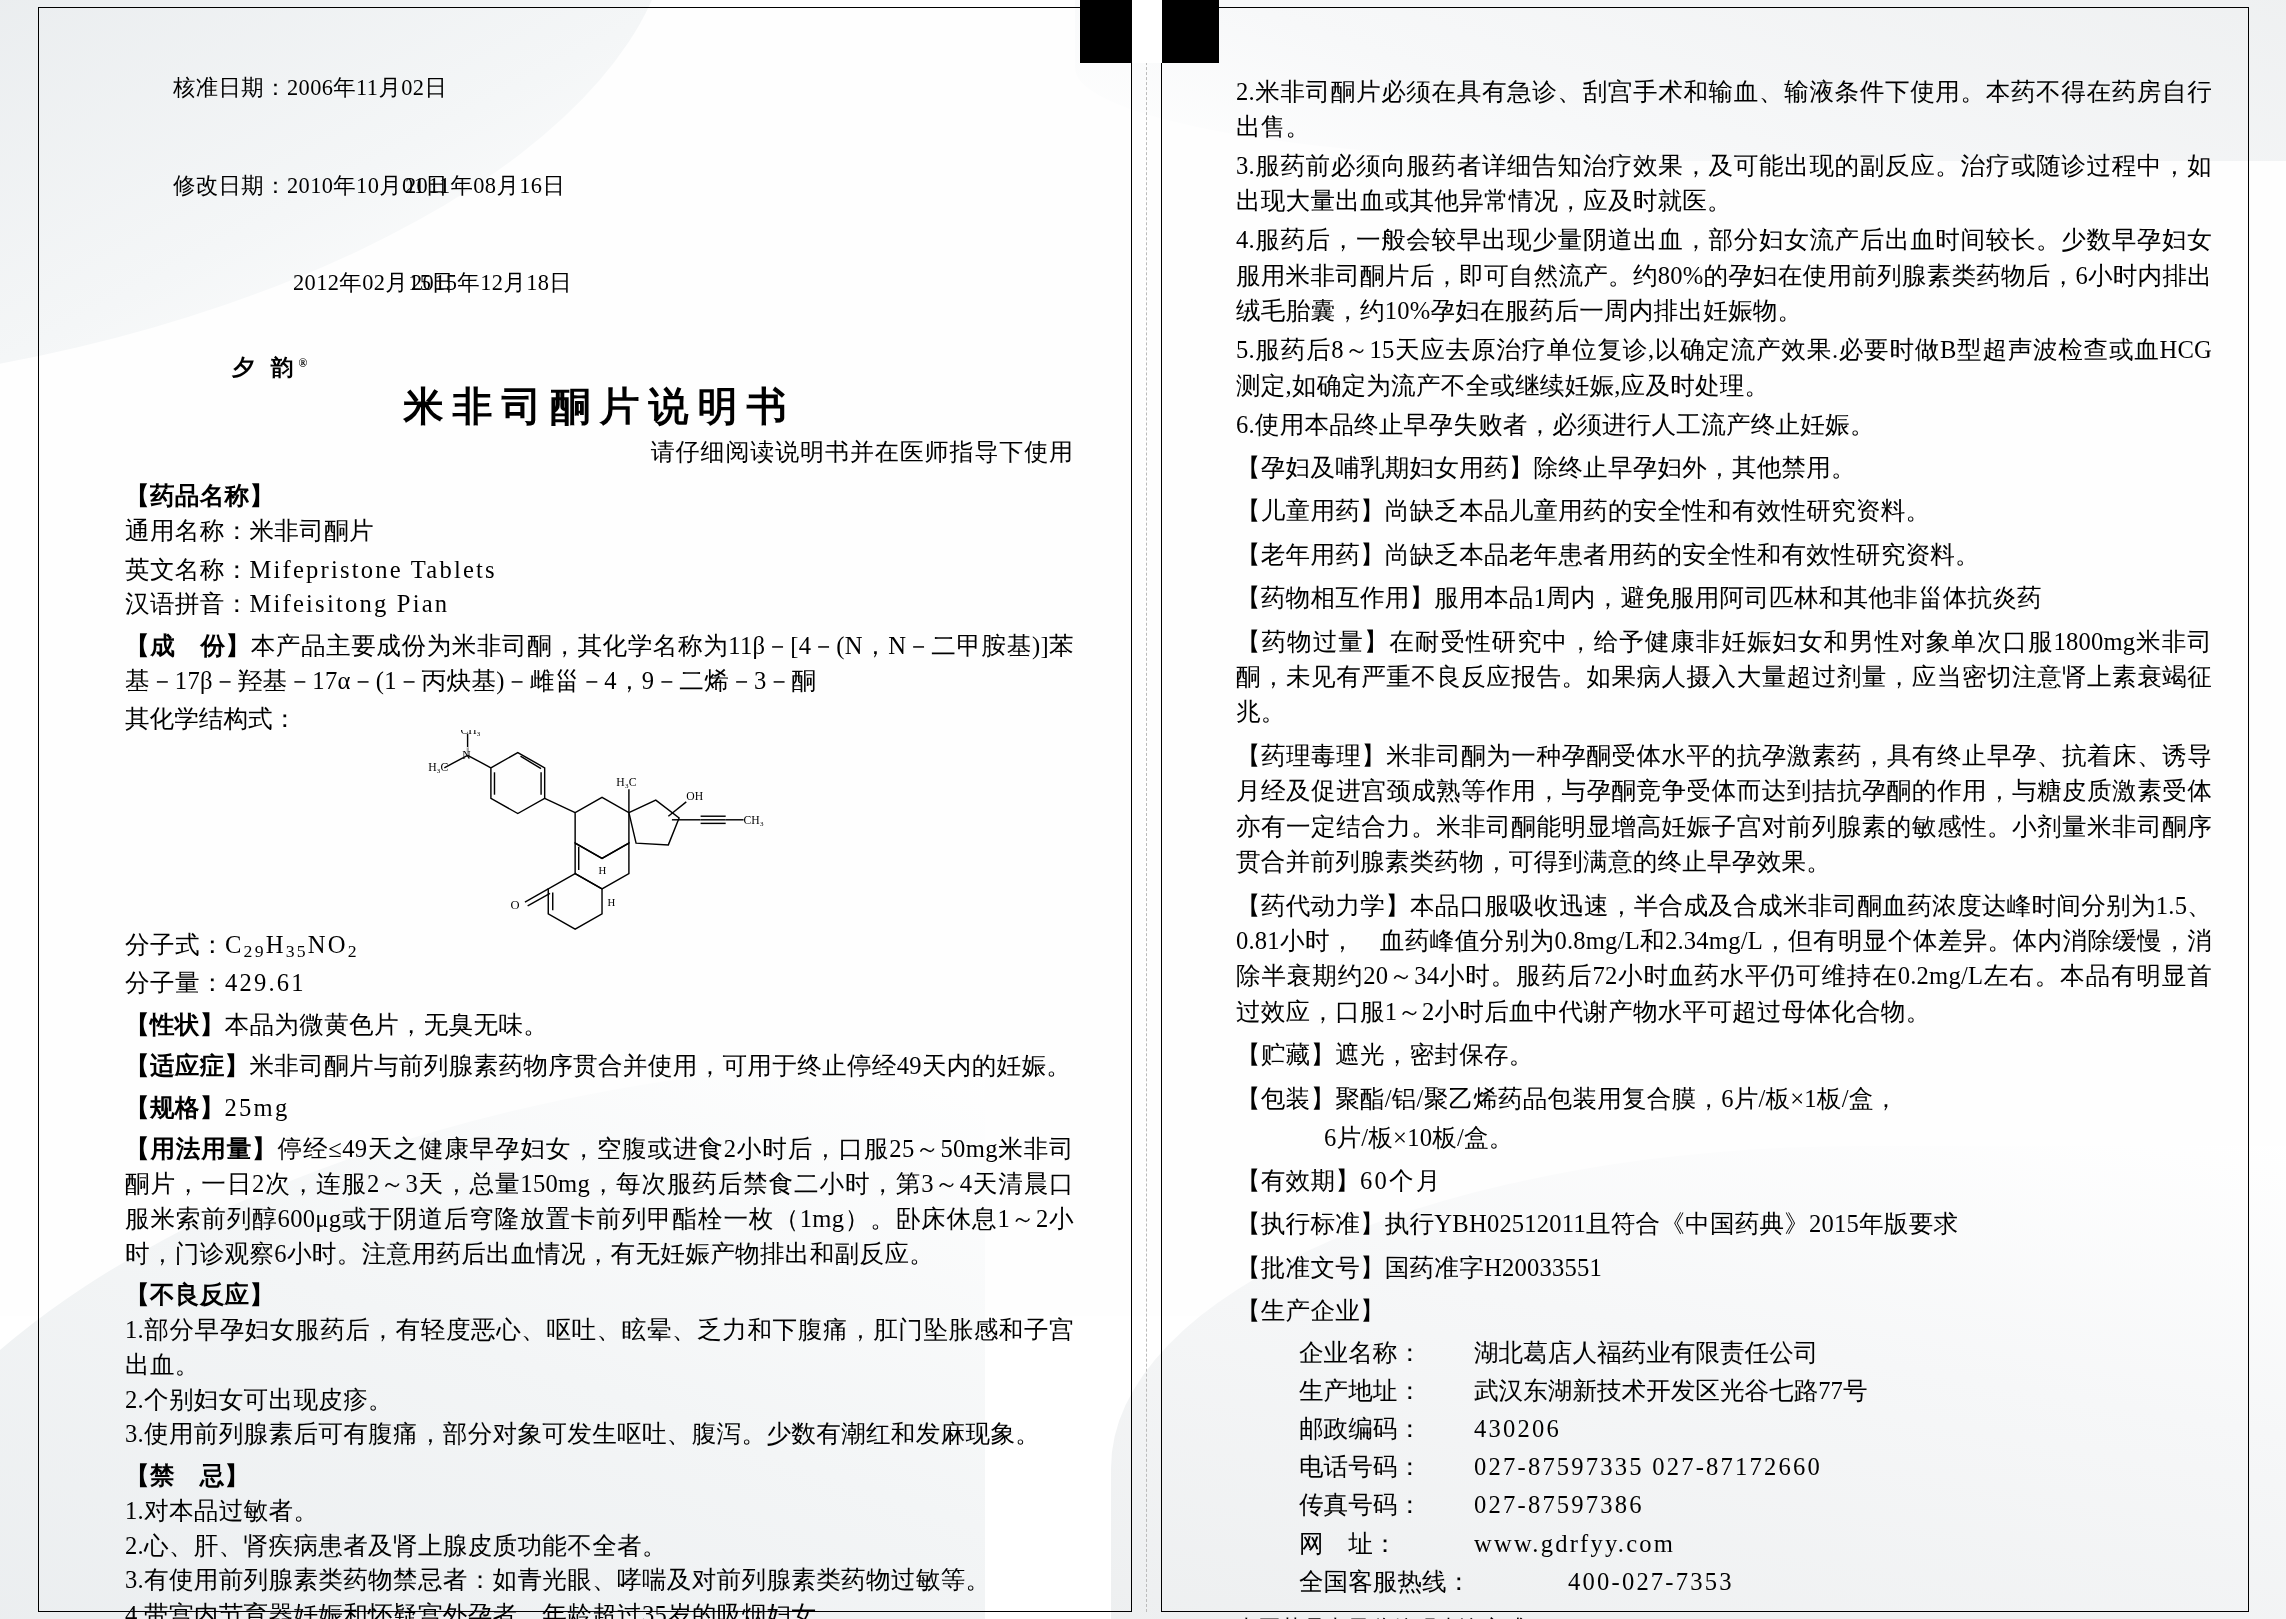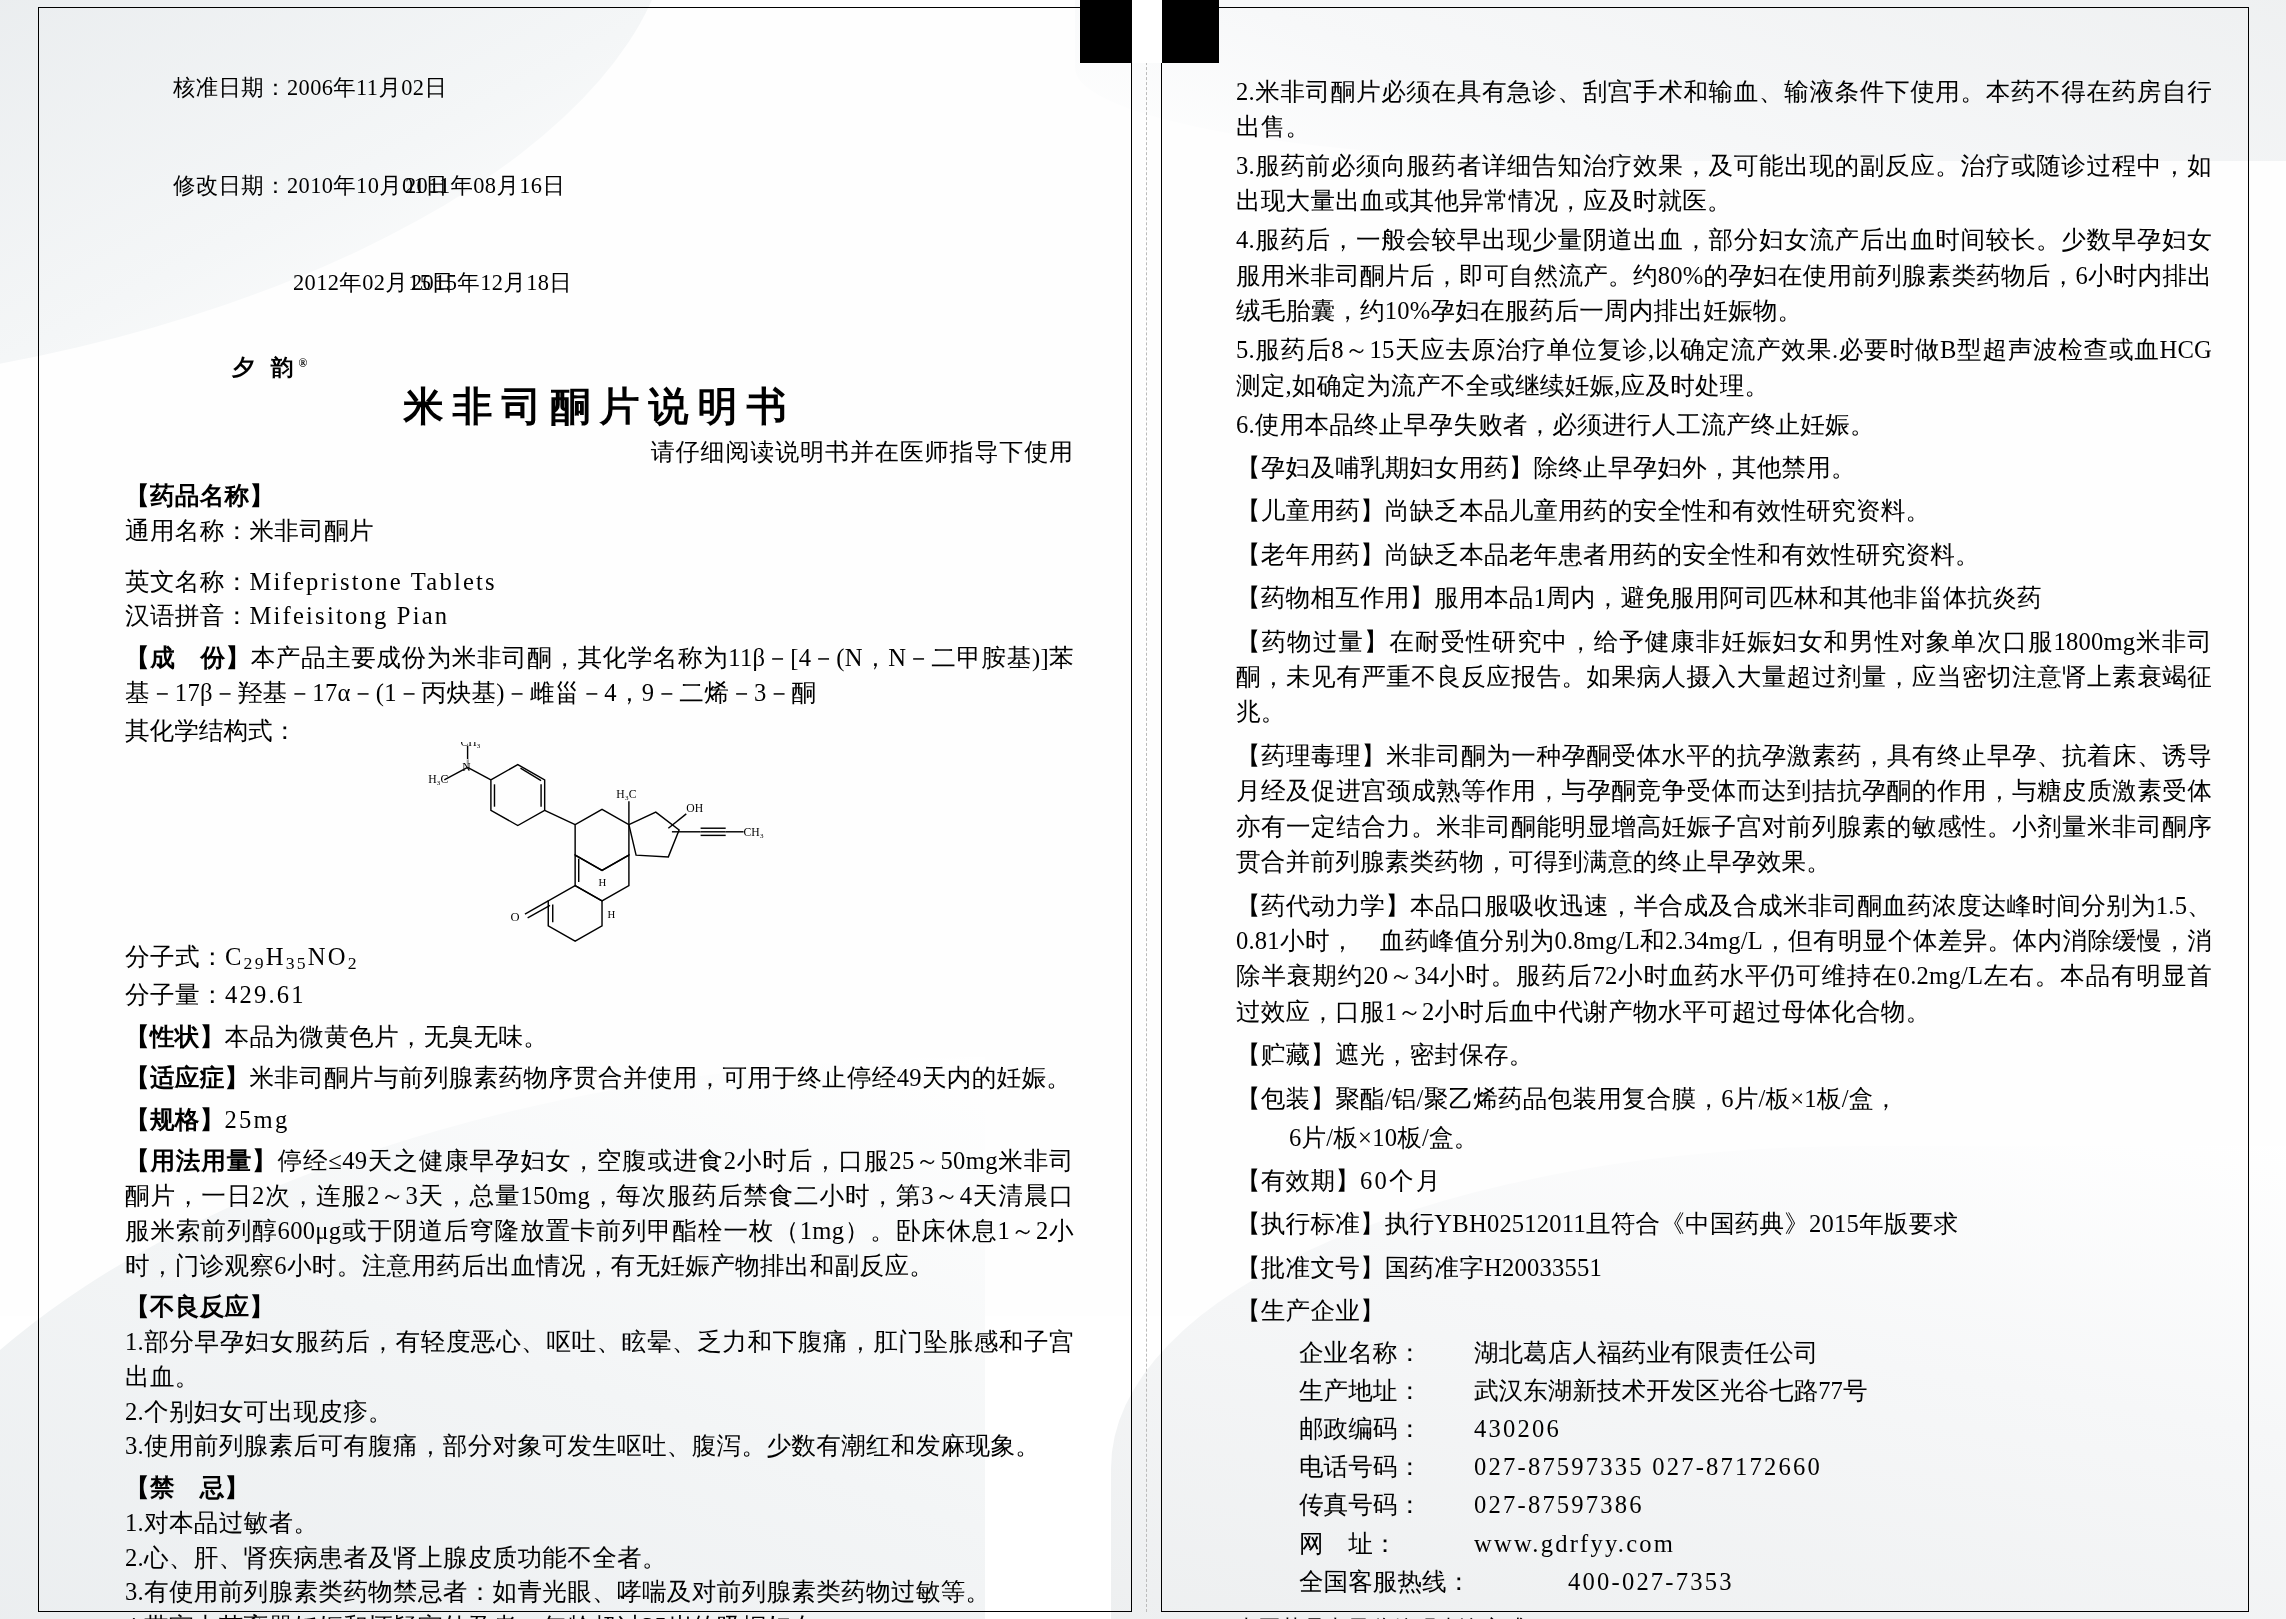--- a/index.html
+++ b/index.html
@@ -170,21 +170,21 @@
   }
   .rsec.tight { margin-top: 3.6px; }
 
   .mfg { margin-top: 5.4px; font-size: 24.6px; line-height: 1.55; }
   .mfg .krow { display: flex; }
   .mfg .k { width: 175px; flex: 0 0 175px; }
   .mfg .v { flex: 1 1 auto; }
   .mfg-inner { margin-left: 63px; }
 
   .trace { margin-top: 12.5px; font-size: 22.4px; }
-  .pack-cont { margin-left: 53px; }
+  .pack-cont { margin-left: 88px; }
 </style>
 </head>
 <body>
 
 <div class="page">
 
   <div class="swoosh sw1"></div>
   <div class="swoosh sw2"></div>
   <div class="swoosh sw3"></div>
   <div class="swoosh sw4"></div>
@@ -216,21 +216,21 @@
 
     <h1 class="title">米非司酮片说明书</h1>
     <div class="subtitle">请仔细阅读说明书并在医师指导下使用</div>
 
     <div class="sec">
       <span class="lbl">【药品名称】</span>
     </div>
     <div class="sec" style="margin-top:0">
       <span>通用名称：</span><span>米非司酮片</span>
     </div>
-    <div class="sec" style="margin-top:16px">
+    <div class="sec" style="margin-top:4px">
       <span>英文名称：</span><span class="en">Mifepristone Tablets</span>
     </div>
     <div class="sec" style="margin-top:0">
       <span>汉语拼音：</span><span class="en">Mifeisitong Pian</span>
     </div>
 
     <div class="sec">
       <span class="lbl">【成　份】</span><span>本产品主要成份为米非司酮，其化学名称为11β－[4－(N，N－二甲胺基)]苯基－17β－羟基－17α－(1－丙炔基)－雌甾－4，9－二烯－3－酮</span>
     </div>
     <div class="struct-label">其化学结构式：</div>

